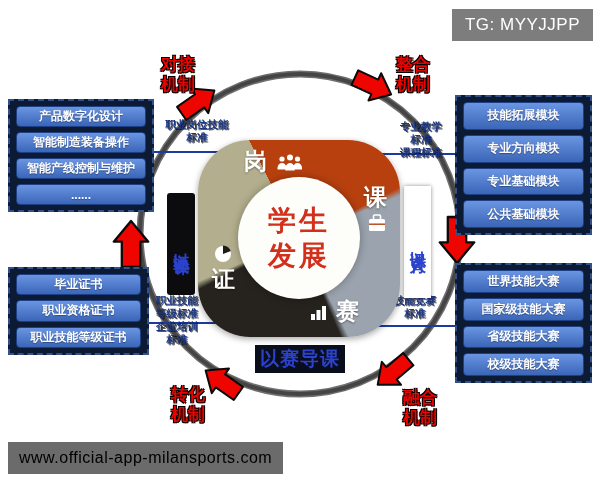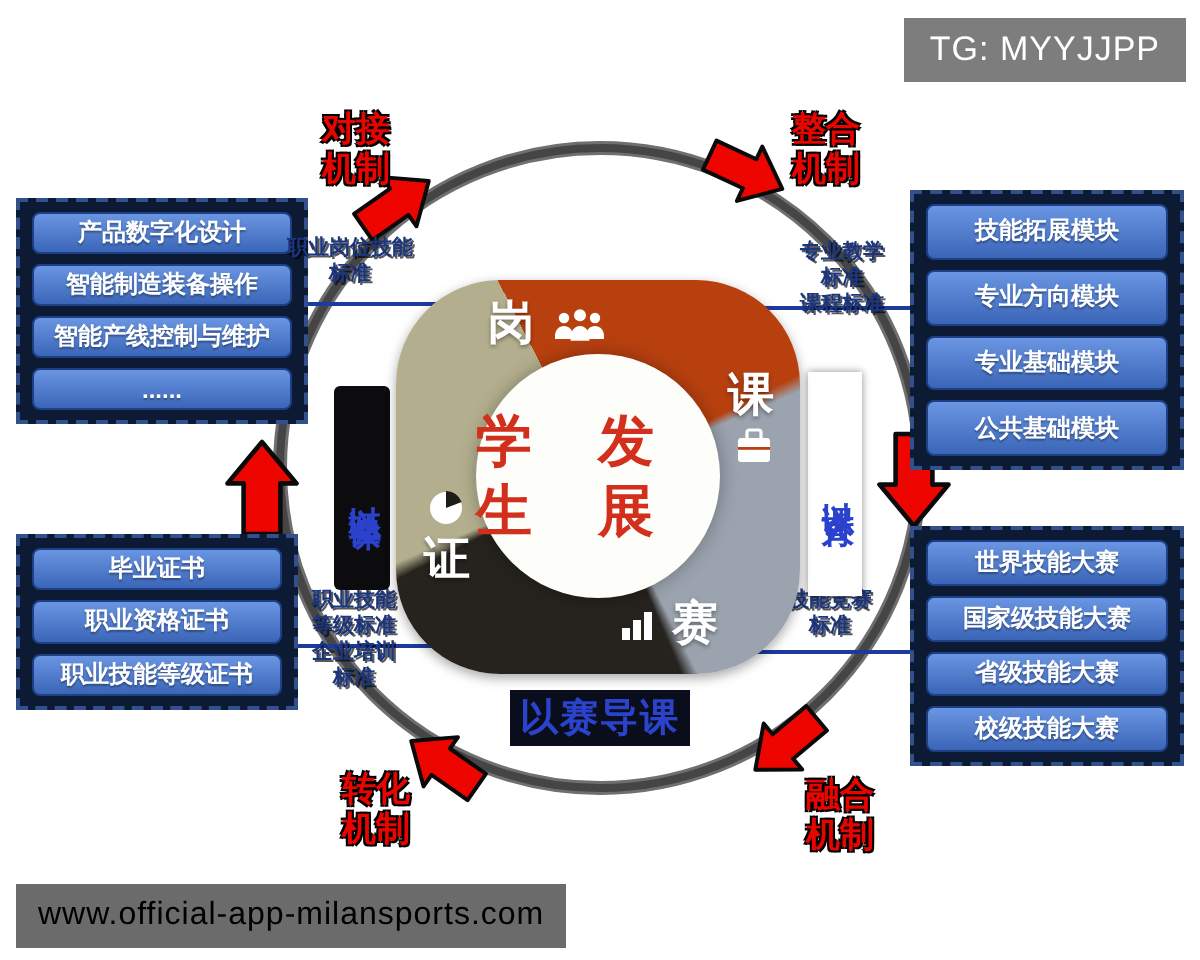--- a/index.html
+++ b/index.html
@@ -18,21 +18,21 @@
          display:flex; align-items:center; justify-content:center;
          text-shadow:0 1px 1px rgba(0,0,0,.35); white-space:nowrap; }
   .grp-jobs    { left:8px;   top:99px;  width:146px; height:113px; }
   .grp-certs   { left:8px;   top:267px; width:141px; height:88px; }
   .grp-modules { left:455px; top:95px;  width:137px; height:140px; }
   .grp-comps   { left:455px; top:263px; width:137px; height:120px; }
 
   
   .std { position:absolute; z-index:3; font-size:10.5px; font-weight:bold; color:#1b357f;
          text-align:center; line-height:1.25; text-shadow:1px 1px 0 rgba(0,0,0,.65); }
-  .std-gang  { left:136px; top:118px; width:78px; }
+  .std-gang  { left:158px; top:118px; width:78px; }
   .std-ke    { left:383px; top:120px; width:76px; }
   .std-zheng { left:138px; top:294px; width:78px; }
   .std-sai   { left:376px; top:294px; width:78px; }
 
   
   .strat { position:absolute; z-index:5; font-weight:bold; color:#2b43cc; }
   .strat-h { font-size:19px; letter-spacing:1px; background:#0a0d1c; padding:1px 5px;
              transform:translateX(-50%); }
   .strat-top    { left:300px; top:114px; }
   .strat-bottom { left:300px; top:345px; }
@@ -54,21 +54,21 @@
 
   
   .coreicon { position:absolute; z-index:4; left:198px; top:140px; width:202px; height:197px;
               border-radius:52px; overflow:hidden;
               background:conic-gradient(from -25deg,
                 #b8400f 0 88deg, #9aa3ae 92deg 178deg,
                 #26231e 182deg 268deg, #b3af8e 272deg 358deg, #b8400f 0);
               box-shadow:0 2px 6px rgba(0,0,0,.35); }
   .corecircle { position:absolute; left:40px; top:37px; width:122px; height:122px;
                 border-radius:50%; background:#fdfdfa; box-shadow:0 0 9px rgba(0,0,0,.3);
-                display:flex; align-items:center; justify-content:flex-end; }
+                display:flex; flex-direction:column; align-items:center; justify-content:center; }
   .coretext { font-size:28px; font-weight:bold; color:#d22f1c; line-height:1.25; letter-spacing:3px; }
   .quad { position:absolute; color:#fff; font-size:23px; font-weight:bold;
           text-shadow:0 1px 2px rgba(0,0,0,.4); }
   .q-gang  { left:46px;  top:6px;   }
   .q-ke    { left:166px; top:42px;  }
   .q-zheng { left:14px;  top:124px; }
   .q-sai   { left:138px; top:156px; }
   .qicon { position:absolute; }
   .qi-people { left:78px;  top:14px;  }
   .qi-brief  { left:170px; top:74px;  }

